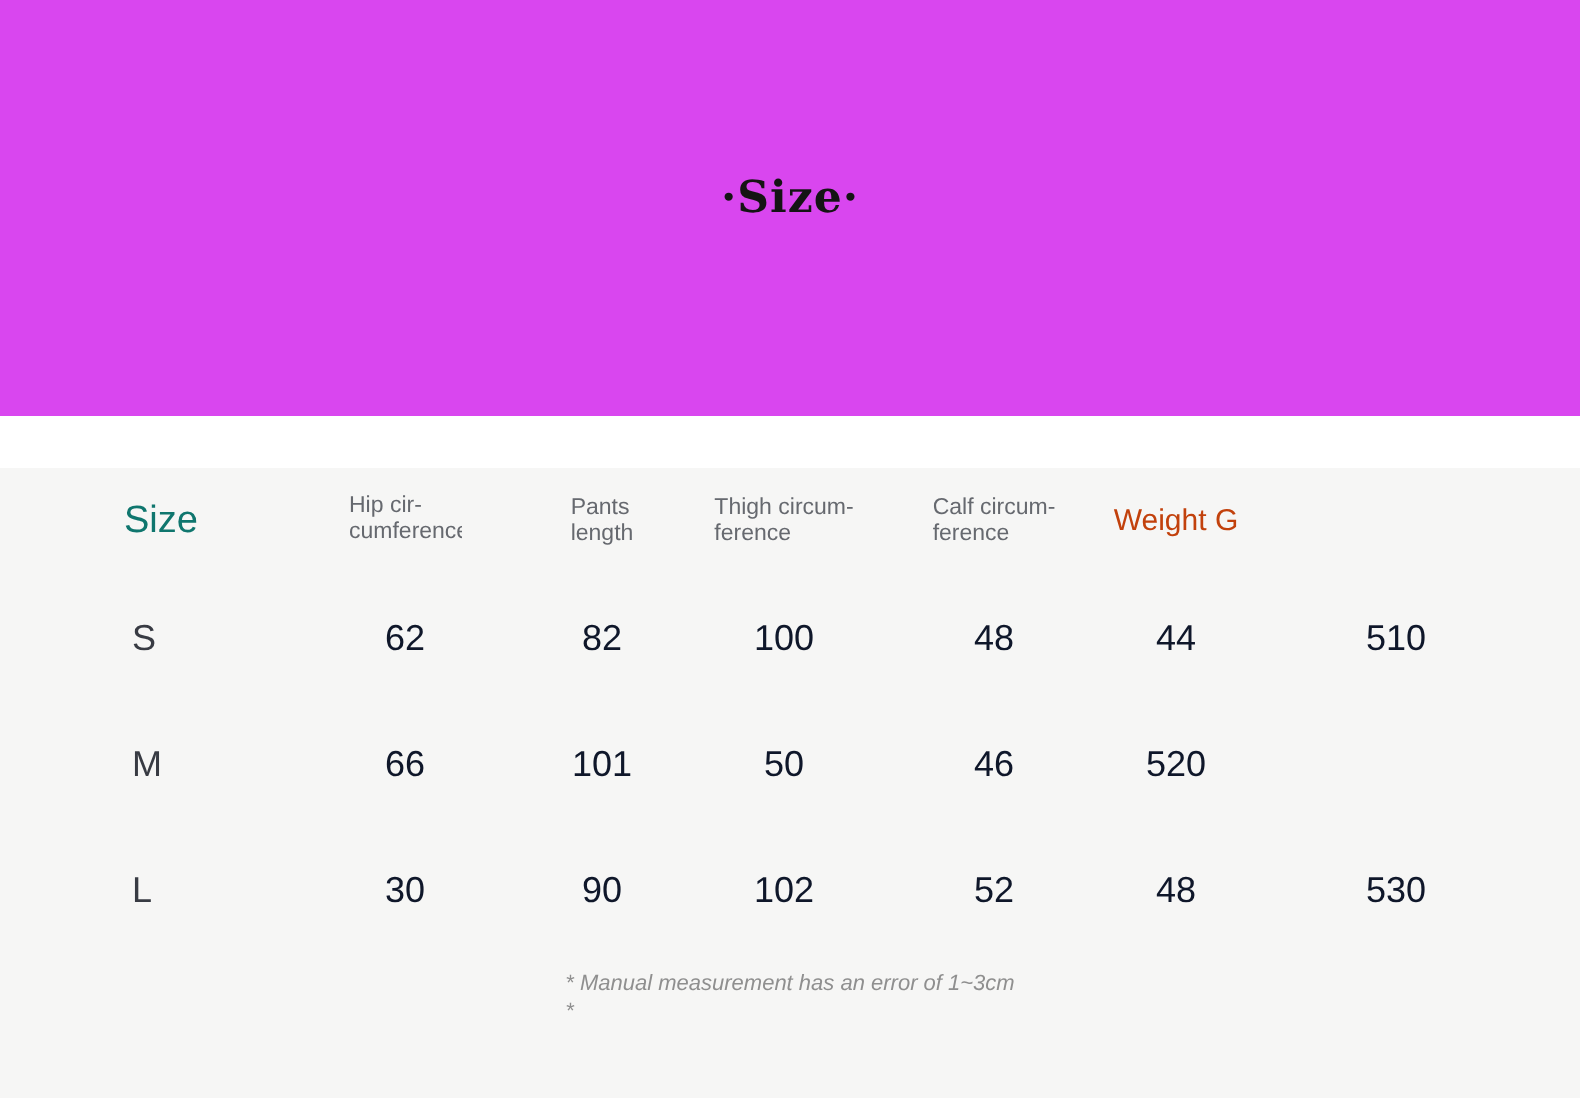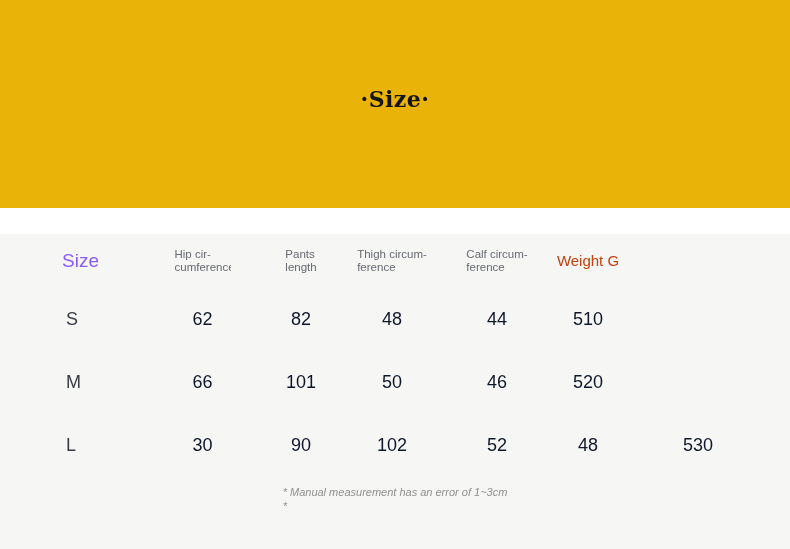--- a/index.html
+++ b/index.html
@@ -7,21 +7,21 @@
     width:790px;height:549px;
     font-family:"Liberation Sans","DejaVu Sans",sans-serif;
     background:#ffffff;
     overflow:hidden;
   }
   .page{width:790px;height:549px;position:relative;}
 
   
   .title-section{
     height:208px;
-    background:#eab308;
+    background:#d946ef;
     display:flex;align-items:center;justify-content:center;
   }
   .title{
     margin:0;
     padding-top:0;
     font-family:"DejaVu Serif","Liberation Serif",serif;
     font-weight:700;
     font-size:22px;
     letter-spacing:0.5px;
     color:#141414;
@@ -52,21 +52,21 @@
     line-height:13px;
   }
   .hline{display:block;}
   .small .hline{
     font-size:11.5px;
     color:#66696f;
   }
   .size-header{justify-content:flex-start;padding-left:7px;}
   .size-header .hline{
     font-size:19px;
-    color:#8b5cf6;
+    color:#0f766e;
     line-height:22px;
   }
   .weight-header .hline{
     font-size:15px;
     color:#c2410c;
     line-height:18px;
   }
   .clip{
     display:inline-block;
     max-width:56px;
@@ -138,20 +138,21 @@
           <span class="hinner">
             <span class="hline">Weight G</span>
           </span>
         </div>
       </div>
     <div id="body-rows">
         <div class="grid drow">
           <div class="dcell size-label">S</div>
           <div class="dcell">62</div>
           <div class="dcell">82</div>
+          <div class="dcell">100</div>
           <div class="dcell">48</div>
           <div class="dcell">44</div>
           <div class="dcell">510</div>
         </div>
         <div class="grid drow">
           <div class="dcell size-label">M</div>
           <div class="dcell">66</div>
           <div class="dcell">101</div>
           <div class="dcell">50</div>
           <div class="dcell">46</div>

